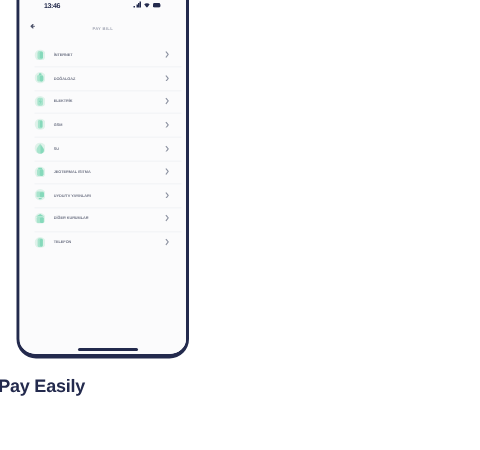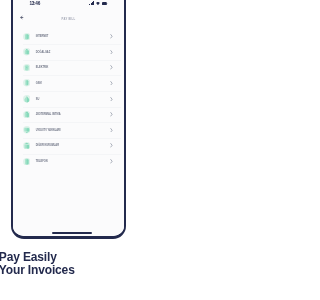--- a/index.html
+++ b/index.html
@@ -218,15 +218,14 @@
               </svg>
             </div>
           </div>
         </div>
       <div class="homebar"></div>
     </div>
   </div>
 
   <div class="caption">
     <div>Pay Easily</div>
-    <div>Your Invoices</div>
   </div>
 </div>
 
 </body></html>

